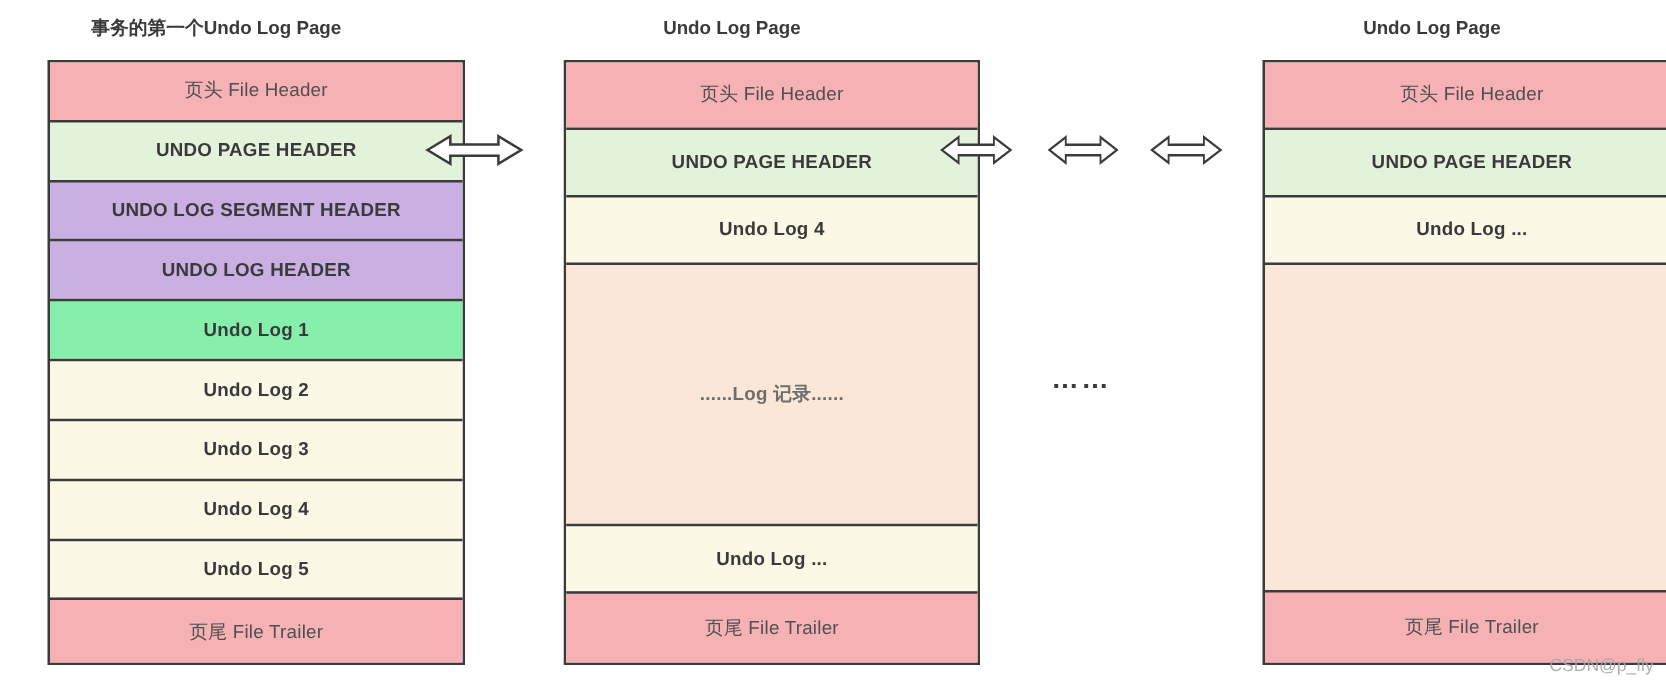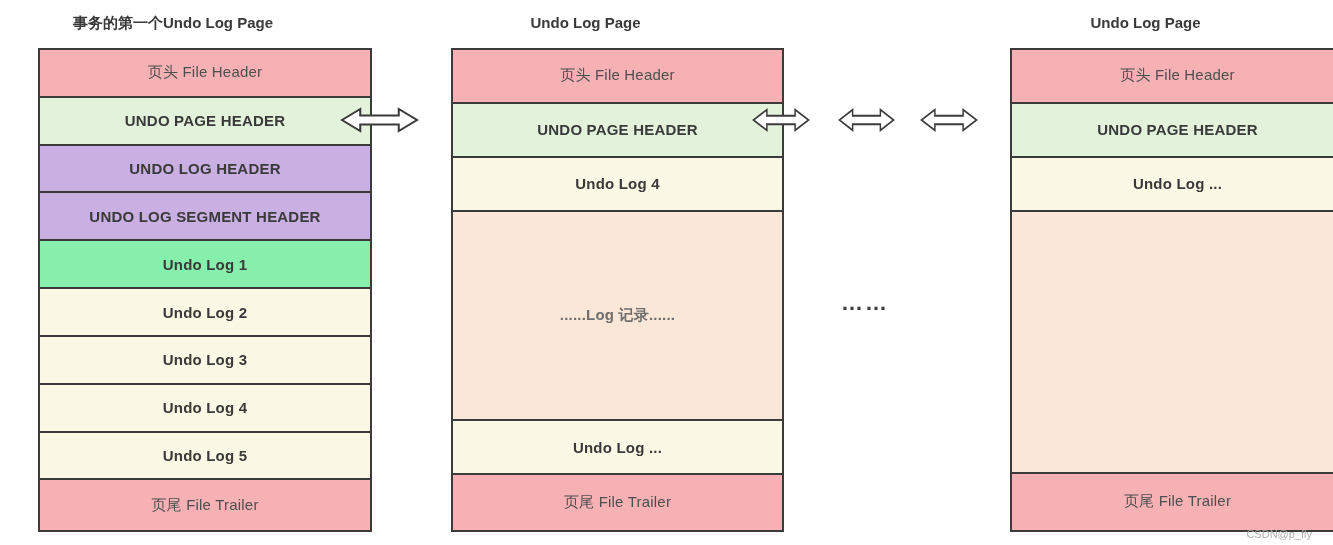--- a/index.html
+++ b/index.html
@@ -24,43 +24,43 @@
   .row-label{font-size:15px;color:#4f4f4f;letter-spacing:.2px;text-align:center;padding:0 6px;}
   .row-label.bold{font-weight:bold;color:#3a3a3a;}
   .row-label.muted{color:#6e6e6e;}
 
   .arrow{position:absolute;}
   .arrow svg{display:block;width:100%;height:100%;}
 
   .ellipsis{position:absolute;left:815px;top:288px;width:100px;height:30px;
     text-align:center;font-size:22px;font-weight:bold;color:#3b3b3b;letter-spacing:2px;line-height:30px;}
 
-  .watermark{position:absolute;right:21px;bottom:5px;font-size:11px;color:#a6a6a6;opacity:.9;}
+  .watermark{position:absolute;right:10px;bottom:5px;font-size:14px;color:#a6a6a6;opacity:.9;}
 </style>
 </head>
 <body>
 
 <div class="canvas">
 
   <div class="page-title t0">事务的第一个Undo Log Page</div>
   <div class="page-title t1">Undo Log Page</div>
   <div class="page-title t2">Undo Log Page</div>
 
   <div class="page-col p0">
       <div class="row" style="flex-grow: 1; flex-basis: 0px; background: rgb(245, 177, 180);">
         <span class="row-label">页头 File Header</span>
       </div>
       <div class="row" style="flex-grow: 1; flex-basis: 0px; background: rgb(227, 242, 219);">
         <span class="row-label bold">UNDO PAGE HEADER</span>
       </div>
       <div class="row" style="flex-grow: 1; flex-basis: 0px; background: rgb(201, 175, 226);">
-        <span class="row-label bold">UNDO LOG HEADER</span>
+        <span class="row-label bold">UNDO LOG SEGMENT HEADER</span>
       </div>
       <div class="row" style="flex-grow: 1; flex-basis: 0px; background: rgb(201, 175, 226);">
-        <span class="row-label bold">UNDO LOG SEGMENT HEADER</span>
+        <span class="row-label bold">UNDO LOG HEADER</span>
       </div>
       <div class="row" style="flex-grow: 1; flex-basis: 0px; background: #86efac;">
         <span class="row-label bold">Undo Log 1</span>
       </div>
       <div class="row" style="flex-grow: 1; flex-basis: 0px; background: rgb(251, 248, 230);">
         <span class="row-label bold">Undo Log 2</span>
       </div>
       <div class="row" style="flex-grow: 1; flex-basis: 0px; background: rgb(251, 248, 230);">
         <span class="row-label bold">Undo Log 3</span>
       </div>

